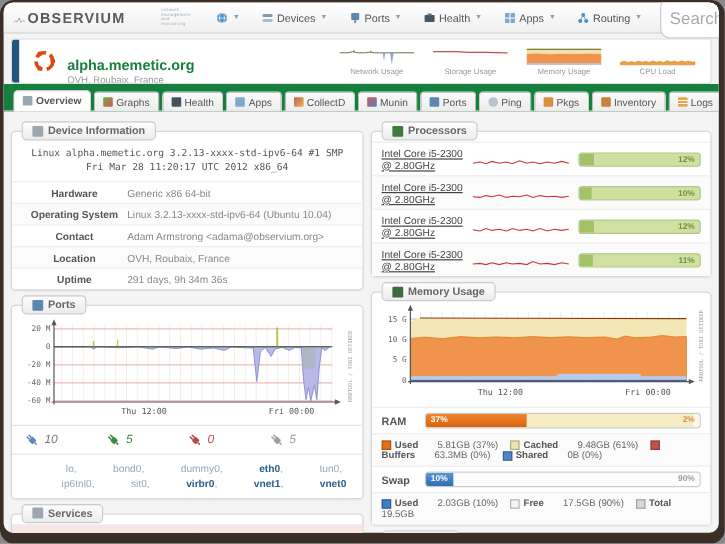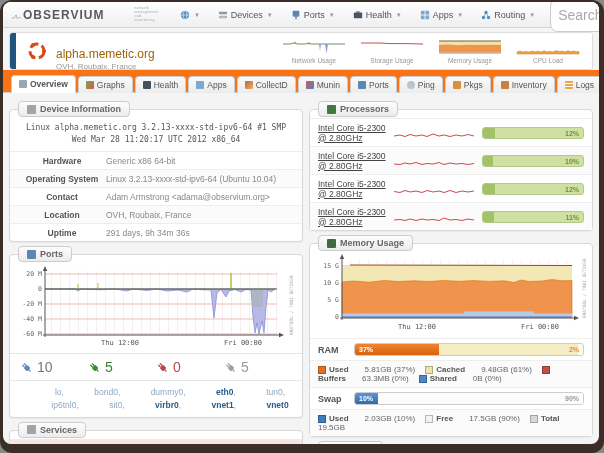--- a/index.html
+++ b/index.html
@@ -18,28 +18,28 @@
   .nav-ico{width:10px;height:10px;display:inline-block;}
   .spacer{flex:1;}
   .search{width:108px;height:15px;border:1px solid #ccc;border-radius:8px;font-size:14px;padding:16px 7px;color:#555;background:#fff;box-shadow:inset 0 1px 2px rgba(0,0,0,.06);}
   .search::placeholder{color:#aaa;}
 
   
   .dev-header{margin:4px 6px 0 6px;background:#fff;border:1px solid #ddd;border-radius:3px;display:flex;align-items:center;position:relative;height:38px;overflow:hidden;}
   .dev-accent{width:6px;align-self:stretch;background:#21557f;border-radius:2px 0 0 2px;}
   .dev-icon{margin:0 8px 0 10px;}
   .dev-title{display:flex;flex-direction:column;}
-  .dev-host{font-size:12px;font-weight:normal;color:#a16207;cursor:pointer;margin-top:16px;}
+  .dev-host{font-size:12px;font-weight:bold;color:#15803d;cursor:pointer;margin-top:16px;}
   .dev-loc{font-size:8px;color:#999;margin-top:1px;}
   .minis{margin-left:auto;display:flex;align-items:center;gap:14px;padding-right:12px;}
   .mini{display:flex;flex-direction:column;align-items:center;cursor:pointer;}
   .mini-label{font-size:6.5px;color:#999;margin-top:1px;}
 
   
-  .tabbar{display:flex;align-items:flex-end;padding:4px 8px 0 8px;gap:2px;border-bottom:1px solid #ccc;background:#f97316;}
+  .tabbar{display:flex;align-items:flex-end;padding:4px 8px 0 8px;gap:2px;border-bottom:1px solid #ccc;background:#15803d;}
   .tab{display:flex;align-items:center;gap:3px;font-size:8.5px;color:#555;background:linear-gradient(#fafafa,#ececec);border:1px solid #ccc;border-bottom:none;border-radius:4px 4px 0 0;padding:3px 7px;cursor:pointer;position:relative;top:1px;}
   .tab.active{background:#fff;font-weight:bold;padding-bottom:4px;}
   .tab-ico{width:8px;height:8px;border-radius:1px;display:inline-block;}
   .tabbar .spacer{flex:1;}
 
   
   .content{display:flex;gap:6px;padding:4px 6px;align-items:flex-start;}
   .col-l{width:294px;text-align:center;}
   .col-r{flex:1;min-width:0;}
   .panel{background:#fff;border:1px solid #d8d8d8;border-radius:4px;margin-top:12px;position:relative;box-shadow:0 1px 1px rgba(0,0,0,.04);}
@@ -50,21 +50,21 @@
   
   .sysdescr{font-family:"DejaVu Sans Mono",monospace;font-size:8px;color:#555;padding:4px 8px 6px 8px;line-height:1.45;}
   .inforow{display:flex;border-top:1px solid #eee;padding:3.5px 8px;font-size:8.5px;}
   .inforow:nth-child(odd){background:#fbfbfb;}
   .inforow .k{width:88px;font-weight:bold;color:#555;flex:none;}
   .inforow .v{color:#888;}
 
   
   .graph-wrap{padding:2px 4px 0 4px;}
   .counts-row{display:flex;border-top:1px solid #e5e5e5;padding:5px 10px;align-items:center;}
-  .counts-row .cnt{flex:1;display:flex;align-items:center;gap:4px;font-size:14px;color:#777;}
+  .counts-row .cnt{flex:1;display:flex;align-items:center;gap:4px;font-size:10px;color:#777;font-style:italic;}
   .cnt .num-up{color:#3a7d3a;} .cnt .num-down{color:#b94a48;} .cnt .num-off{color:#999;}
   .portlist{border-top:1px solid #e5e5e5;padding:5px 8px;font-size:8.5px;line-height:1.5;}
   .portlist span{color:#8fa8c4;cursor:pointer;padding-left:28px;}
   .portlist span.strong{color:#2a5d8a;font-weight:bold;}
   .portlist span:not(:last-child)::after{content:", ";color:#8fa8c4;font-weight:normal;}
 
   
   .svc-row{display:flex;background:#f9e4e4;border-top:1px solid #eee;padding:5px 10px;}
   .svc-row .cnt{flex:1;display:flex;align-items:center;gap:4px;font-size:9px;color:#777;}
 
@@ -262,21 +262,21 @@
   <div class="content">
 
     <div class="col-l">
 
       <div class="panel">
         <div class="panel-title">
           <span class="p-ico" style="background:#9aa7b0"></span>
           <span>Device Information</span>
         </div>
         <div class="panel-body">
-          <div class="sysdescr">Linux alpha.memetic.org 3.2.13-xxxx-std-ipv6-64 #1 SMP Wed Mar 28 11:20:17 UTC 2012 x86_64</div>
+          <div class="sysdescr">Linux alpha.memetic.org 3.2.13-xxxx-std-ipv6-64 #1 SMP Fri Mar 28 11:20:17 UTC 2012 x86_64</div>
           <div class="inforow">
                 <span class="k">Hardware</span>
                 <span class="v">Generic x86 64-bit</span>
               </div>
           <div class="inforow">
                 <span class="k">Operating System</span>
                 <span class="v">Linux 3.2.13-xxxx-std-ipv6-64 (Ubuntu 10.04)</span>
               </div>
           <div class="inforow">
                 <span class="k">Contact</span>

